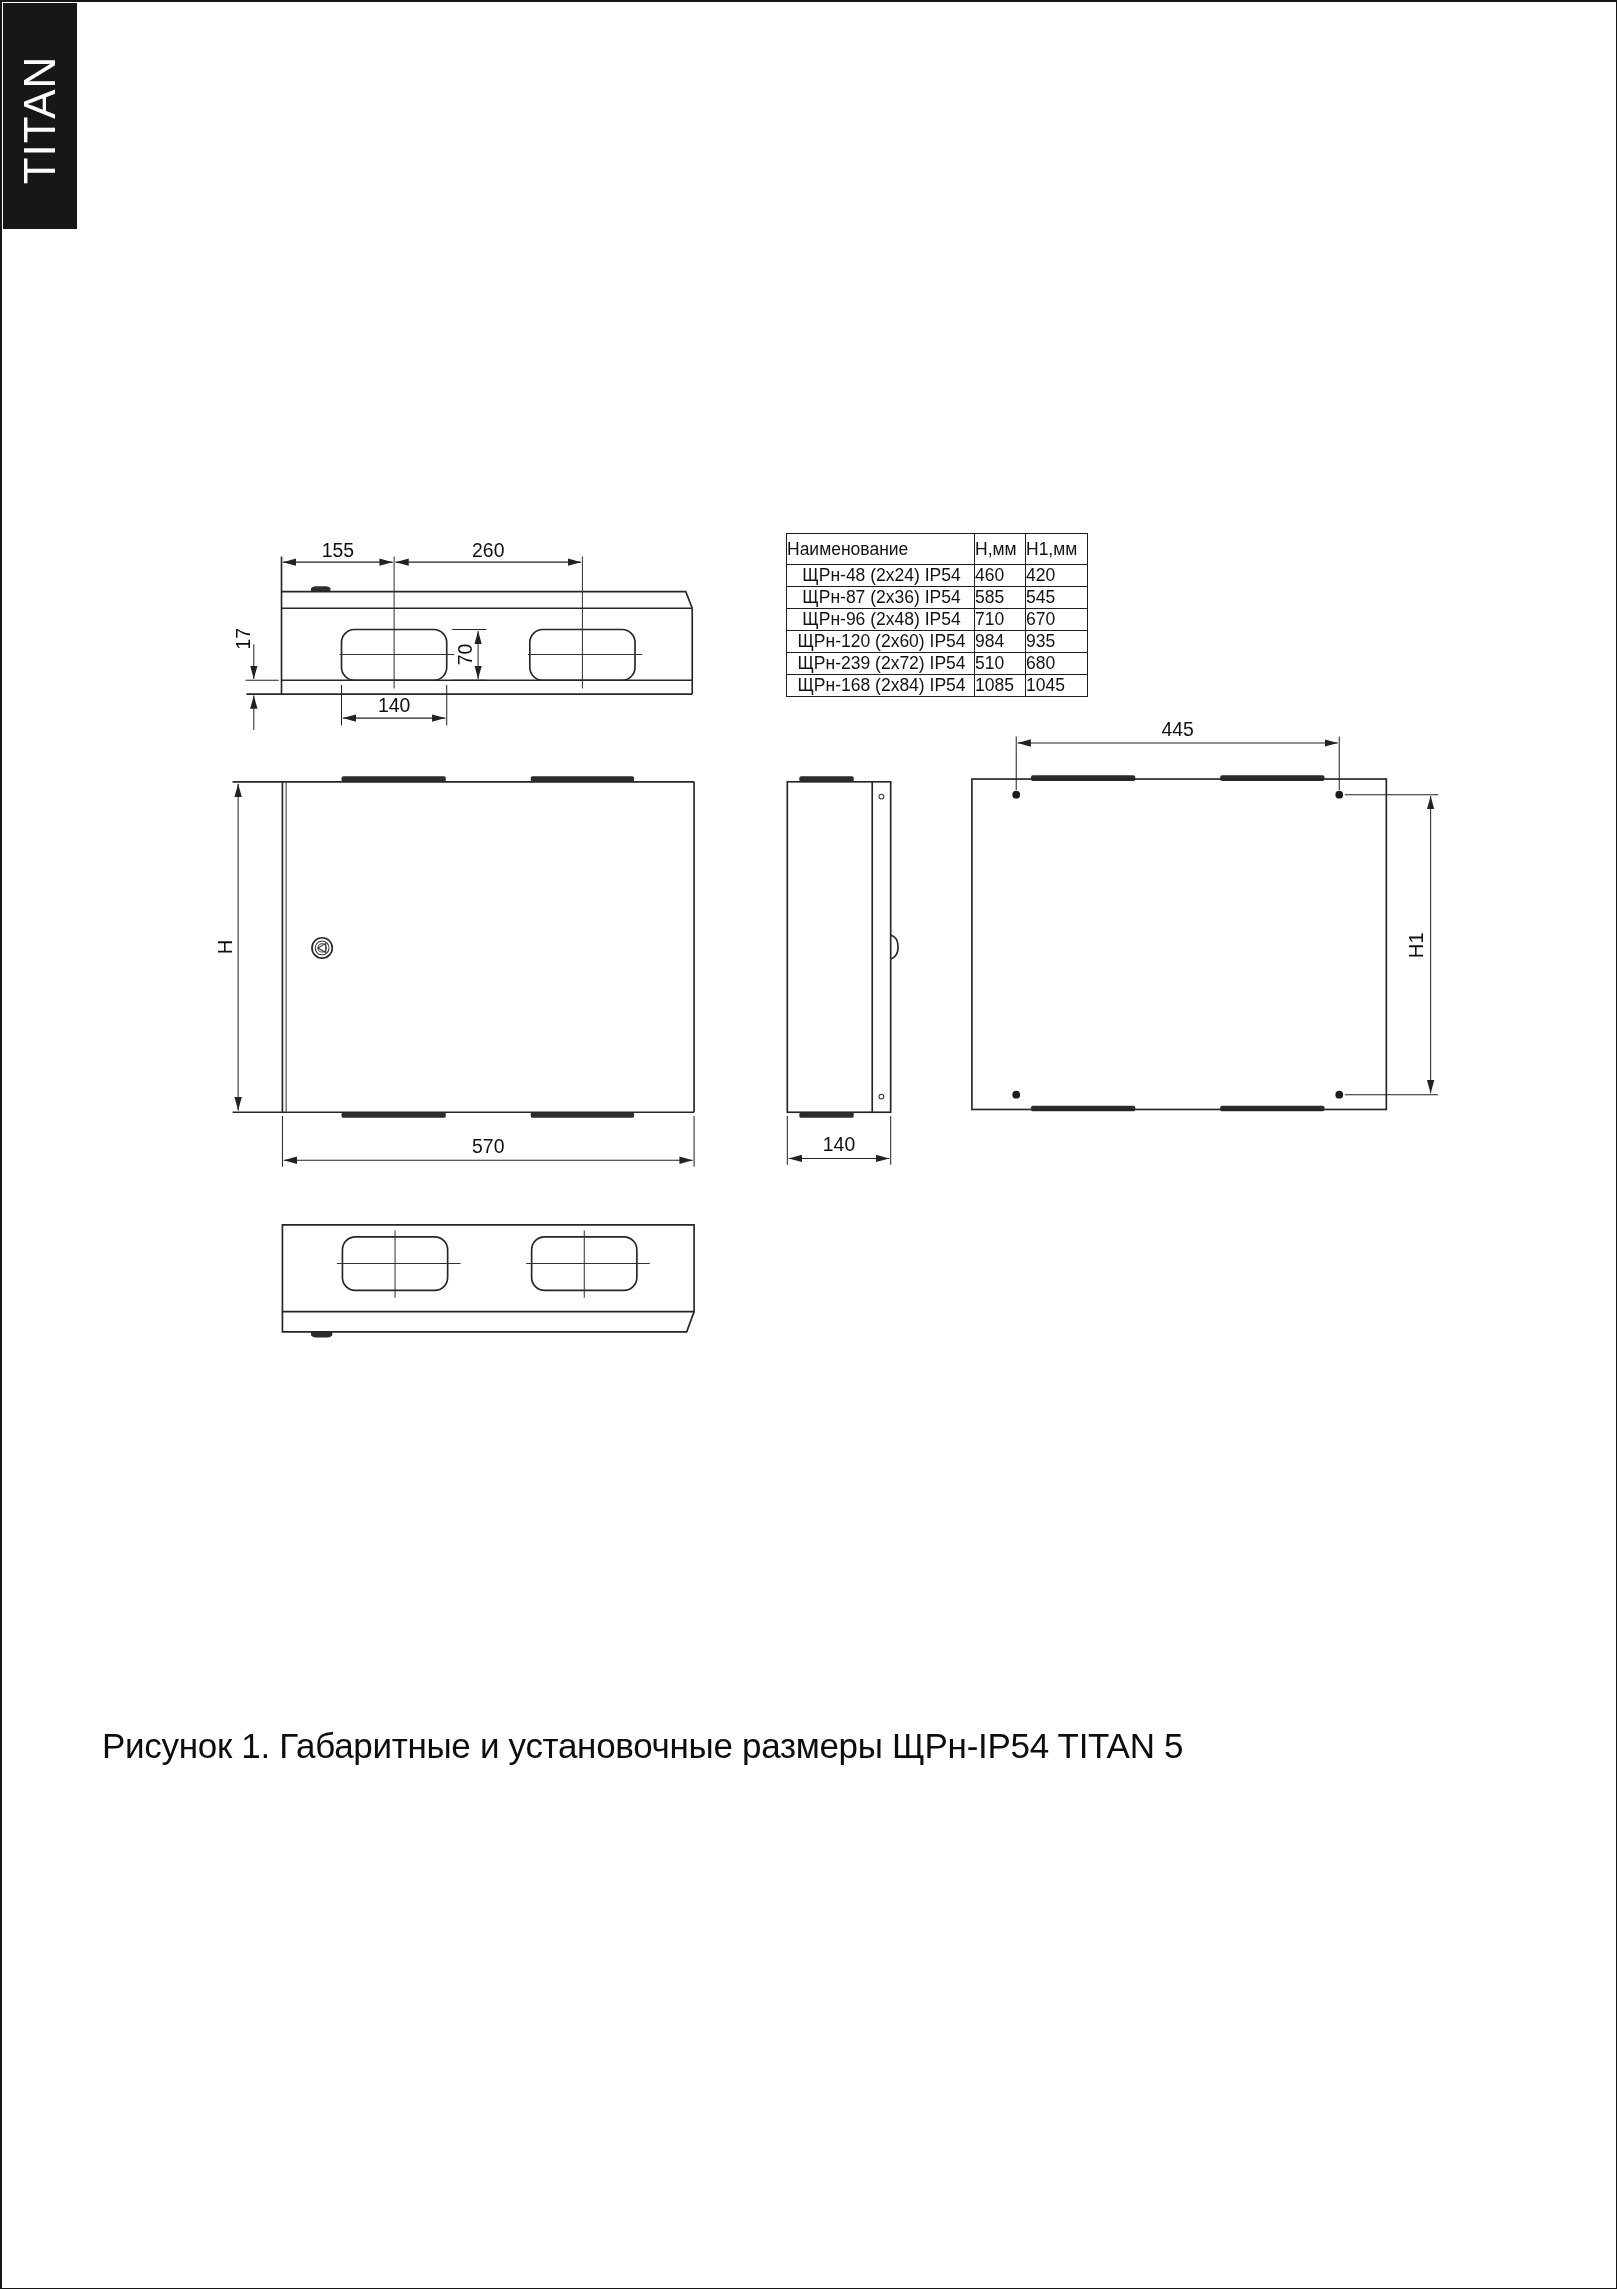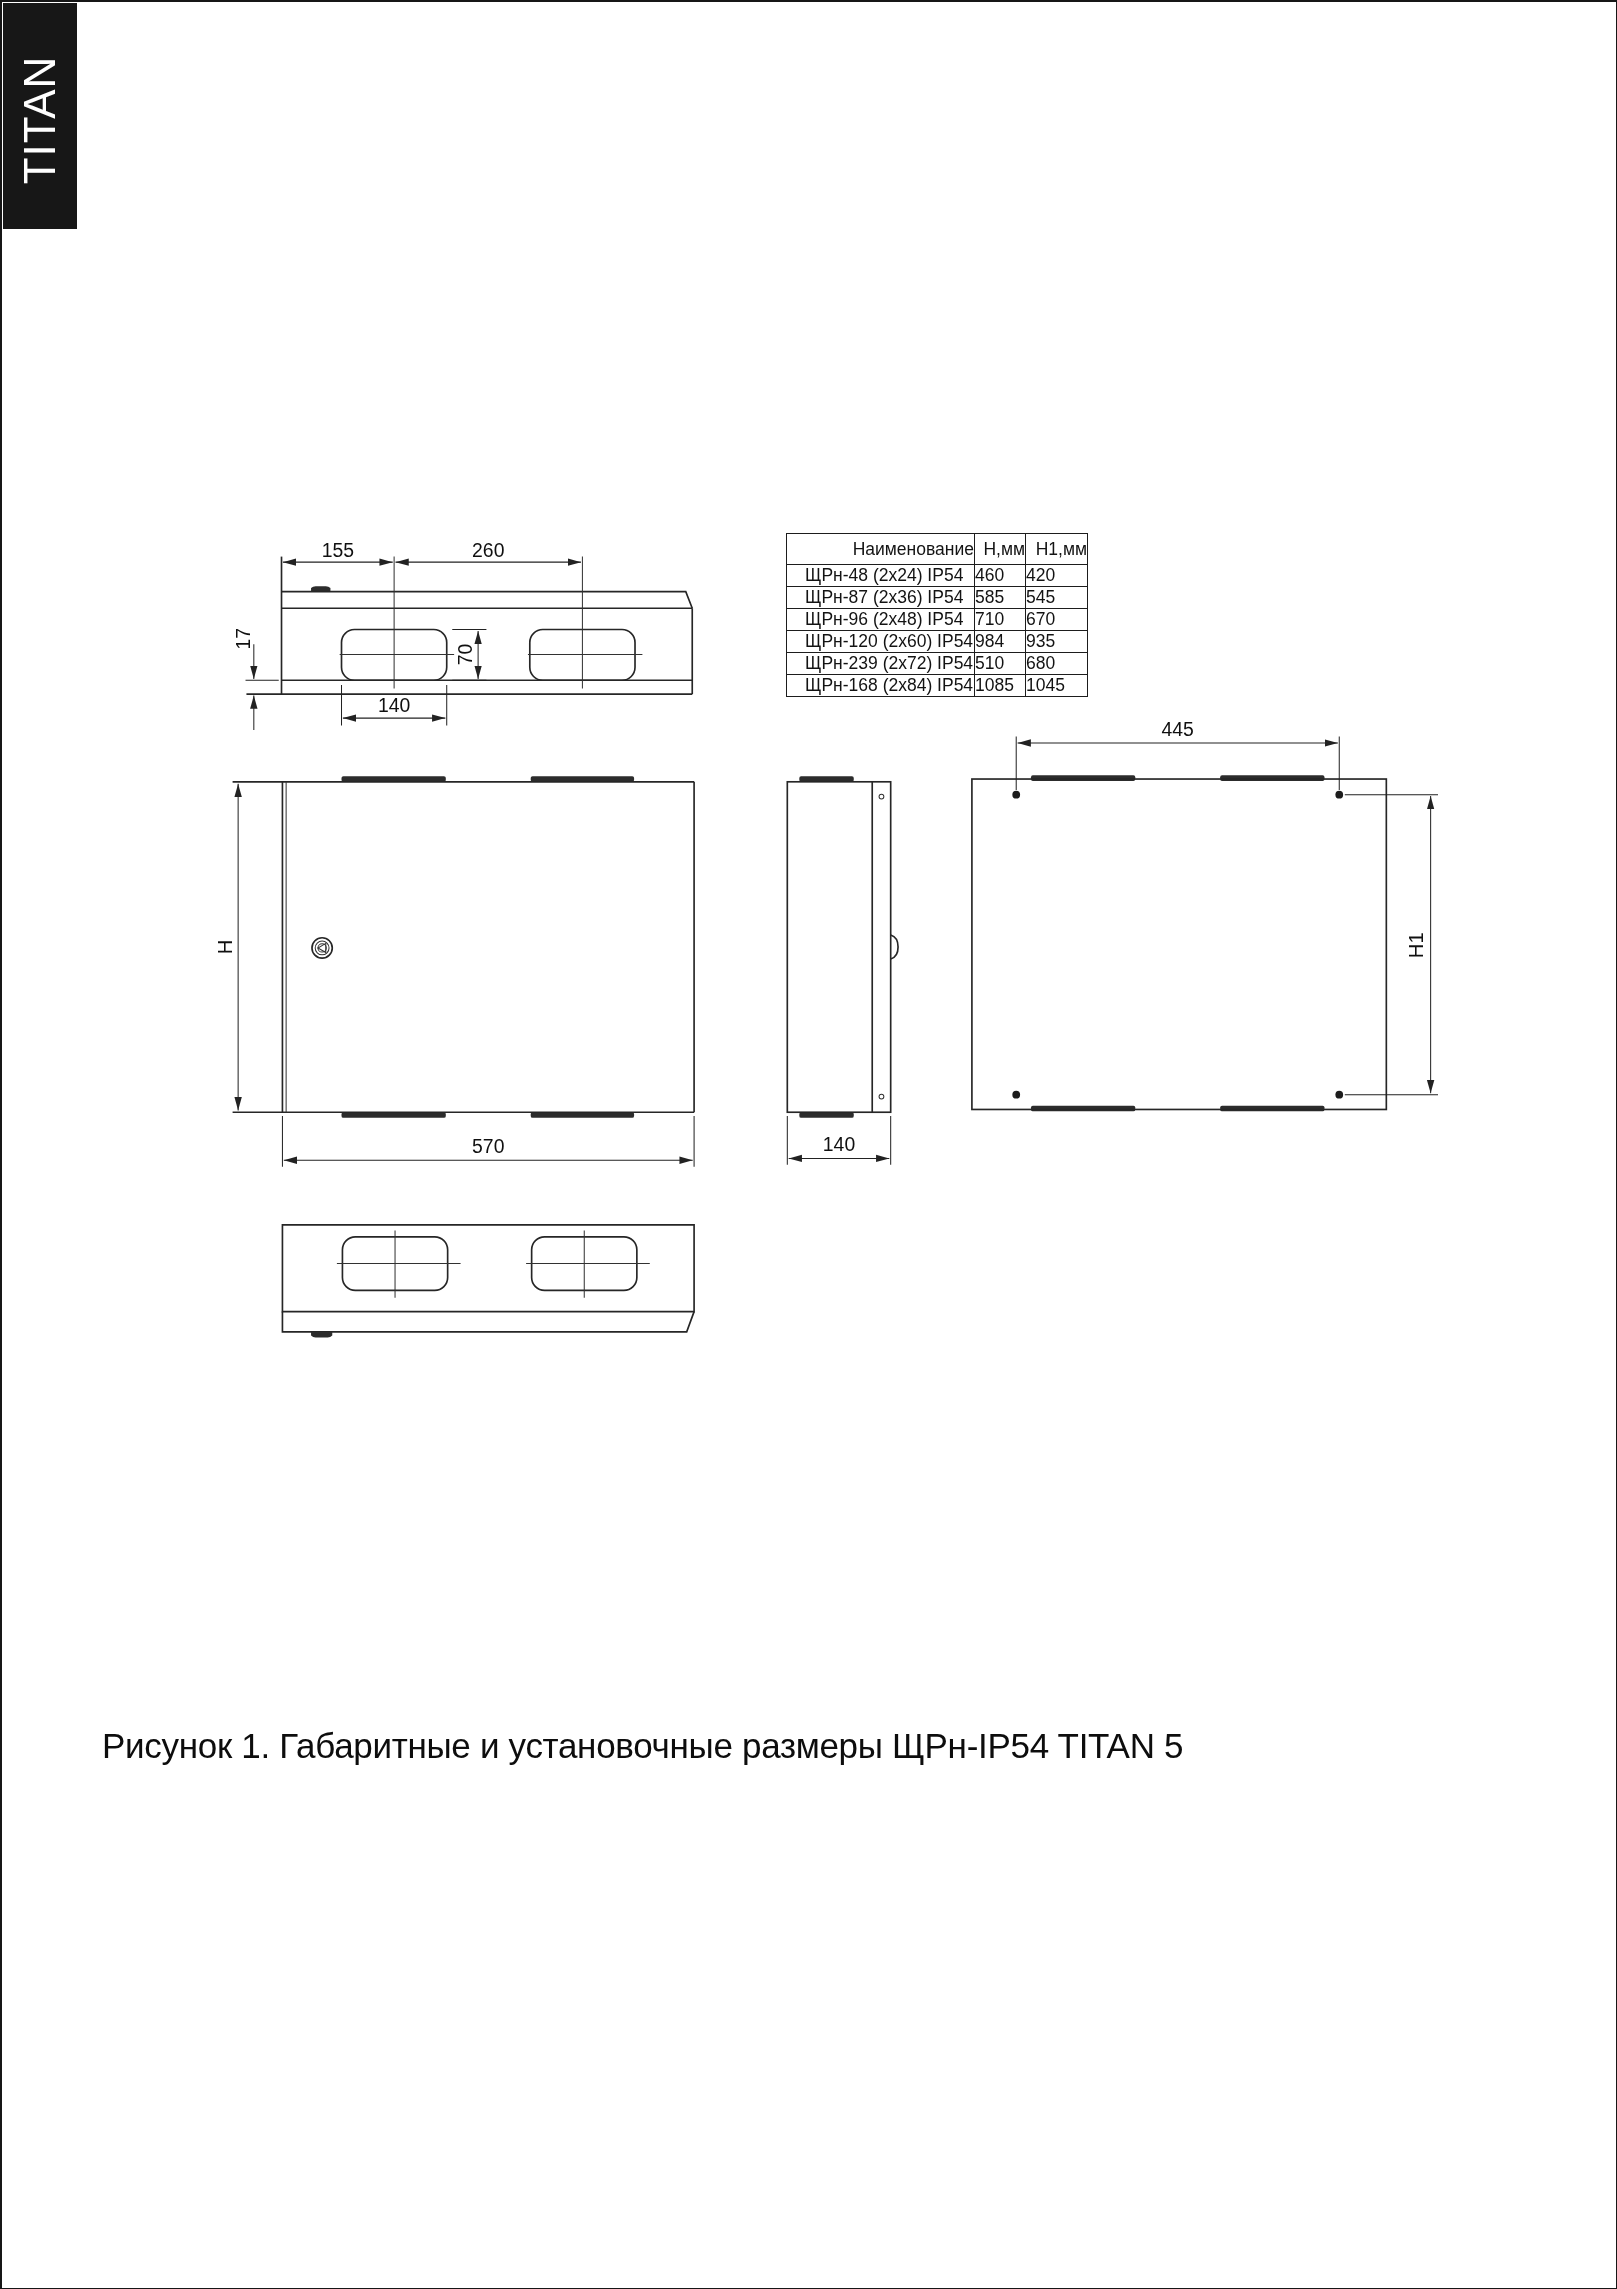--- a/index.html
+++ b/index.html
@@ -42,23 +42,23 @@
   }
   .dims-table th,.dims-table td{
     border:1.5px solid #1d1d1d;
     font-size:17.5px;
     font-weight:normal;
     color:#131313;
     padding:0;
     white-space:nowrap;
     overflow:hidden;
   }
-  .dims-table th{height:30px;text-align:right;}
+  .dims-table th{height:30px;text-align:left;}
   .dims-table td{height:20px;}
-  .dims-table td.name{text-align:left;padding-left:18px;}
+  .dims-table td.name{text-align:center;padding-left:2px;}
   .caption{
     position:absolute;left:102px;top:1698px;
     font-size:35px;
     letter-spacing:-0.3px;
     color:#0d0d0d;
     white-space:nowrap;
     margin-top:28px;
   }
   
   .ol{fill:none;stroke:#262626;stroke-width:1.8;}

